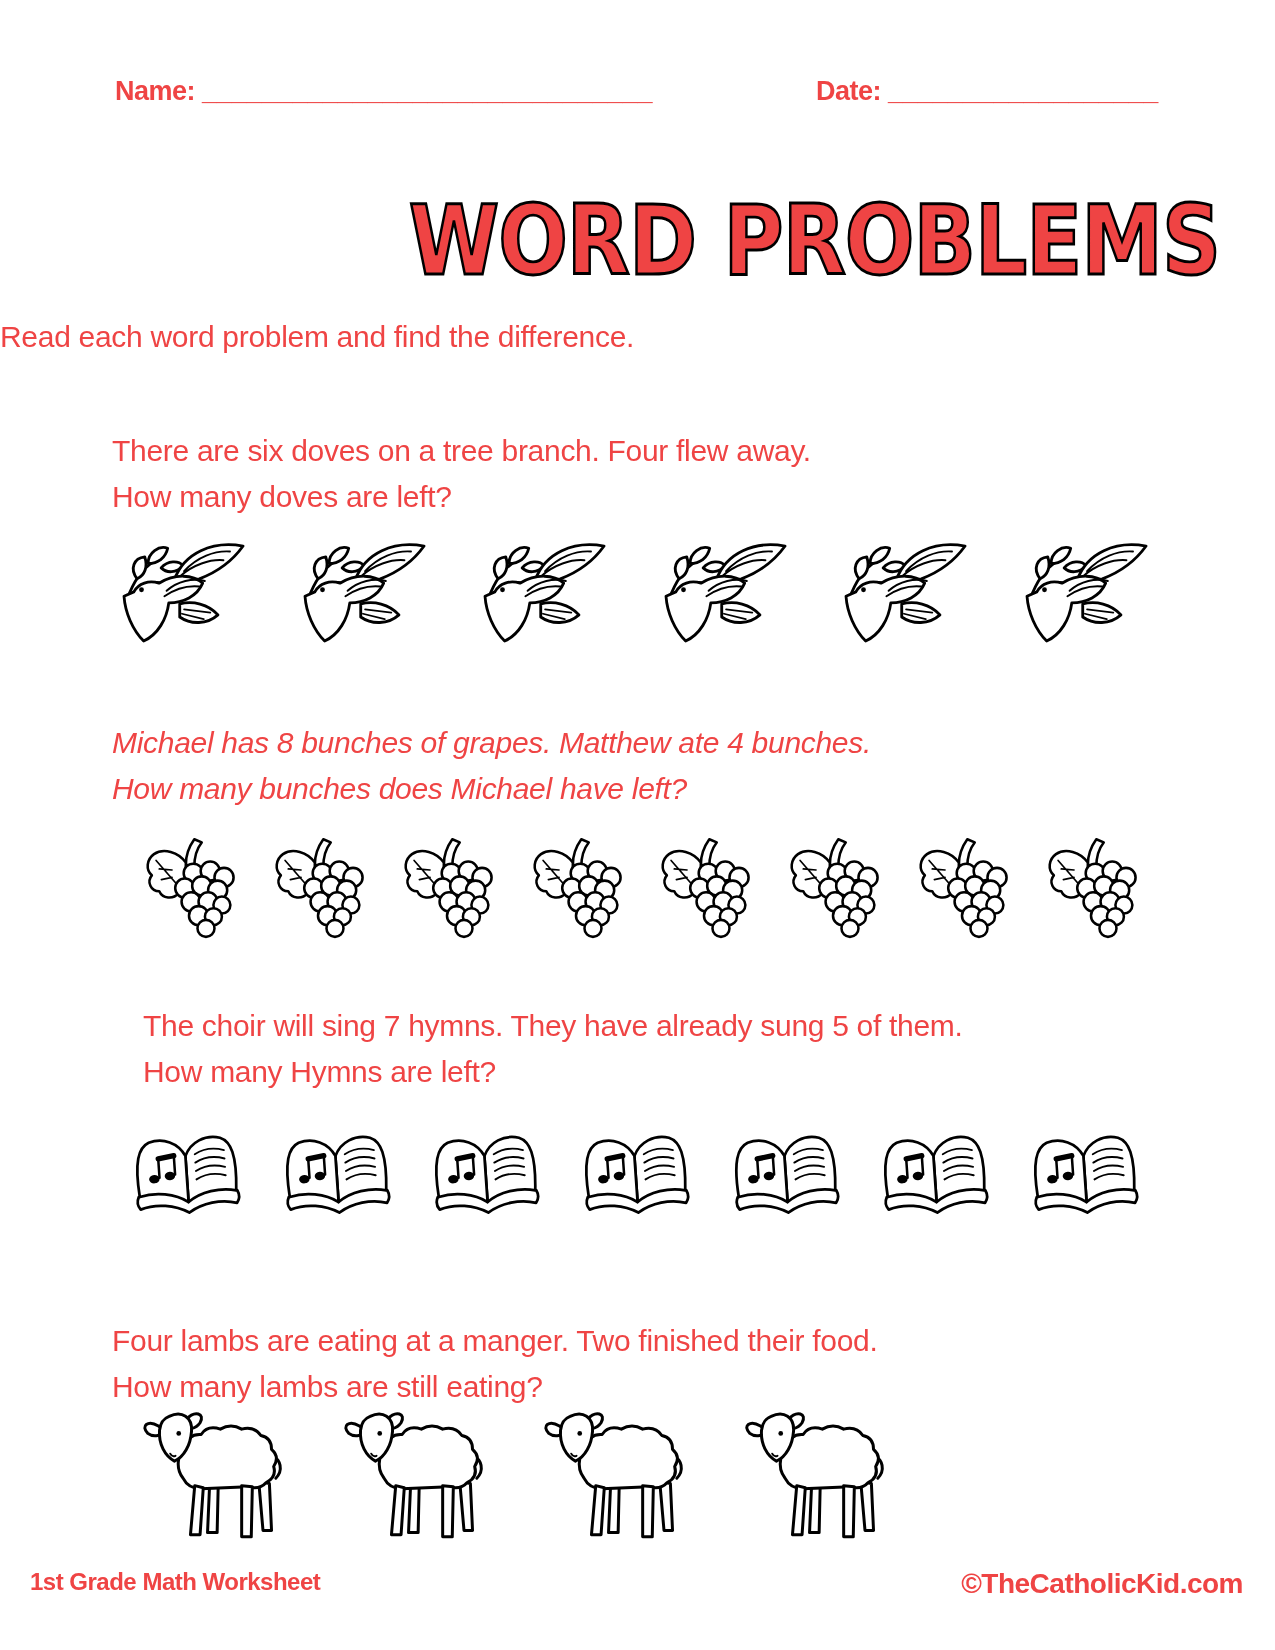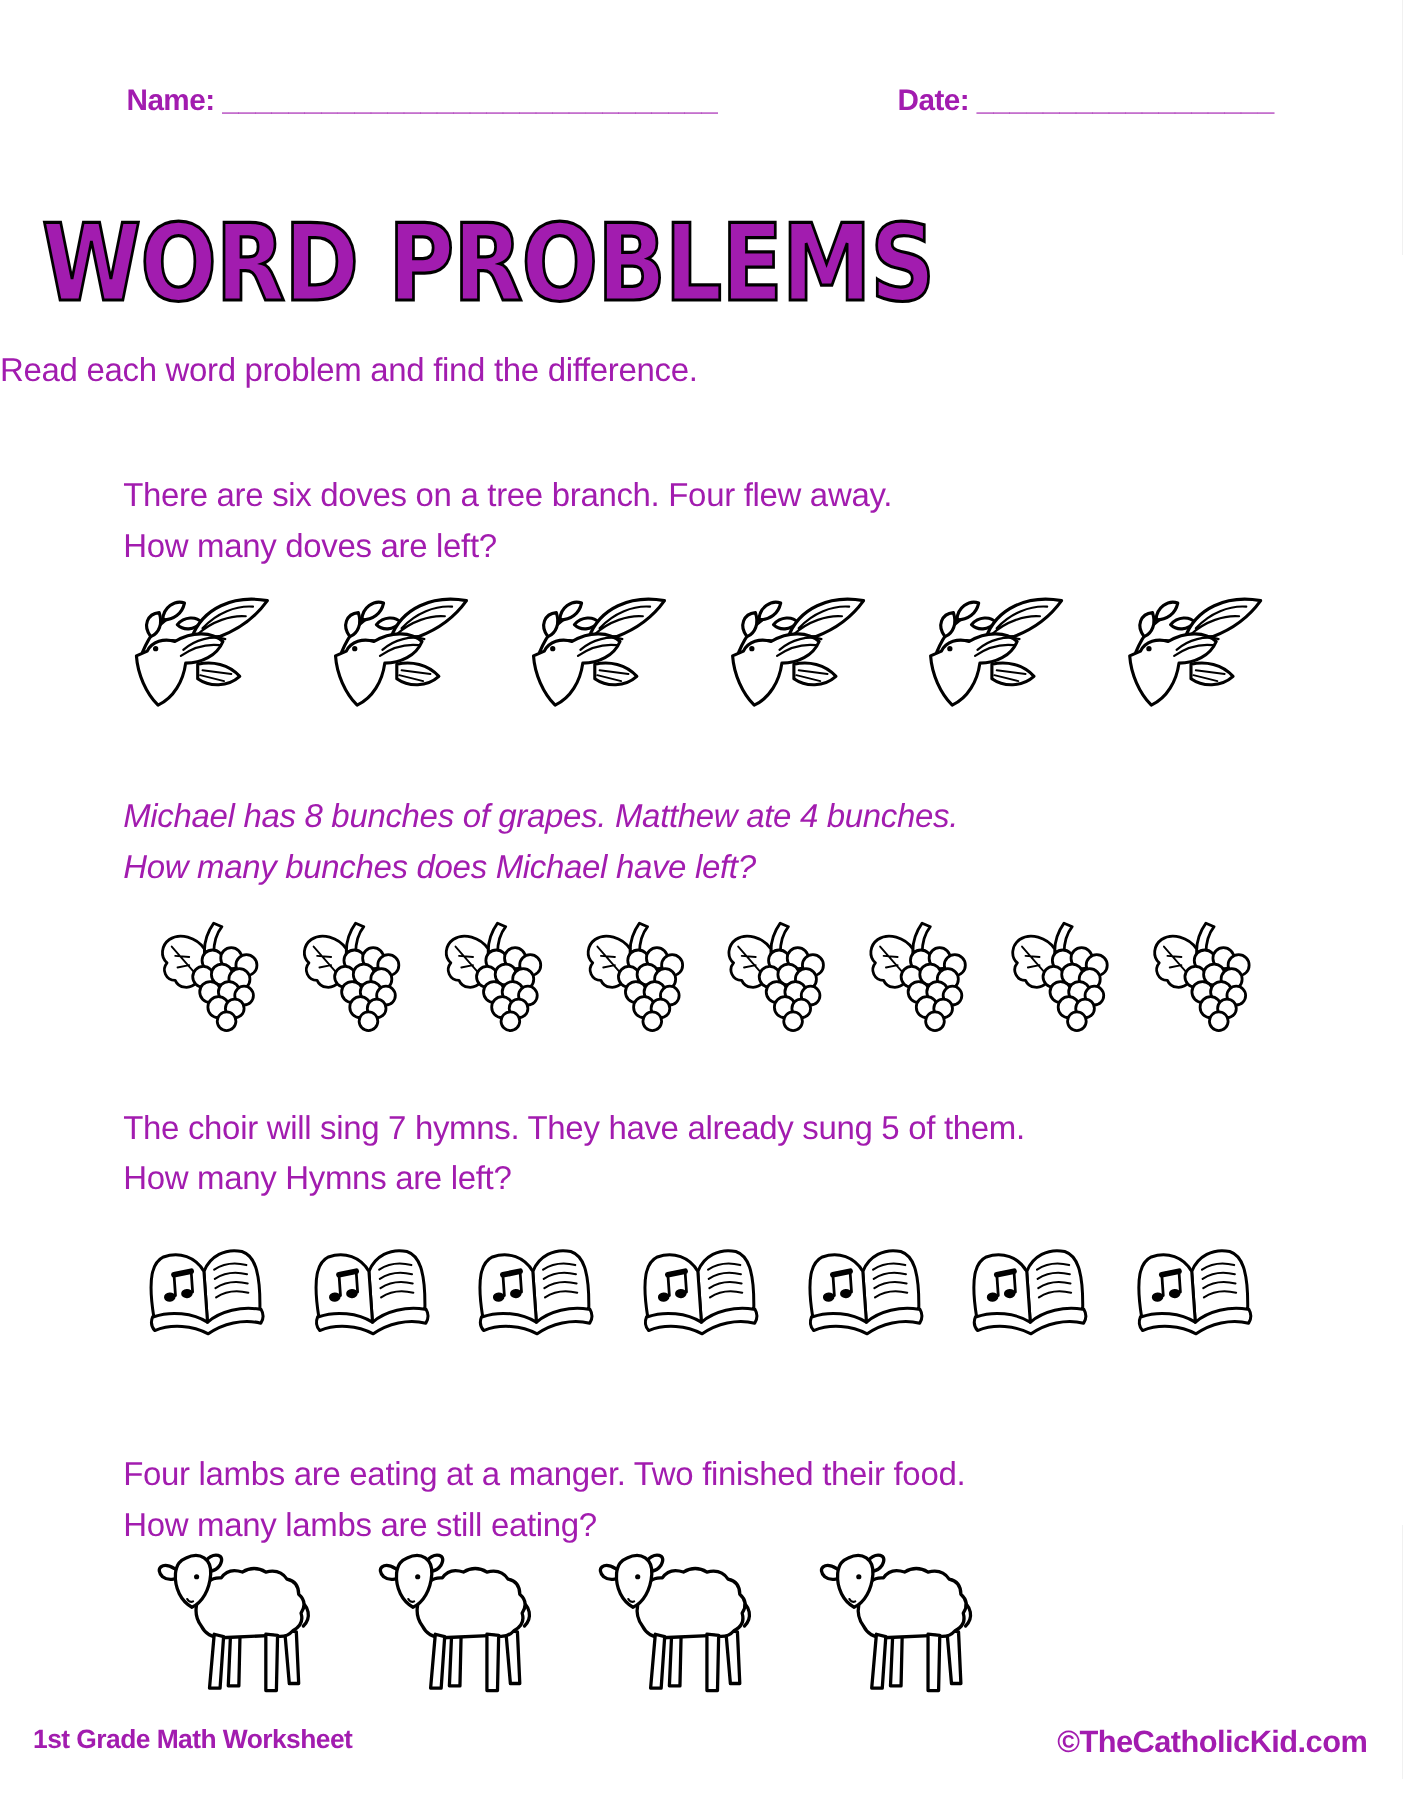--- a/index.html
+++ b/index.html
@@ -1,37 +1,37 @@
 <!DOCTYPE html>
 <html><head>
 <meta charset="utf-8">
 <style>
   html,body{margin:0;padding:0;background:#e8e8e8;}
   .page{
     position:relative;width:1275px;height:1650px;background:#ffffff;
-    font-family:"Liberation Sans",sans-serif;color:#a21caf;overflow:hidden;margin:0 auto;
+    font-family:"Liberation Sans",sans-serif;color:#ef4444;overflow:hidden;margin:0 auto;
   }
   
   .hdr{position:absolute;top:76px;font-size:27px;font-weight:bold;letter-spacing:-0.5px;white-space:nowrap;}
   .hdr-name{left:115px;}
   .hdr-date{left:800px;margin-left:16px;}
   .fill-line{font-weight:bold;letter-spacing:0;}
   
-  .title-wrap{position:absolute;top:184px;left:0;width:1220px;text-align:left;padding-left:38px;}
+  .title-wrap{position:absolute;top:184px;left:0;width:1220px;text-align:right;}
   .title{
     display:inline-block;font-family:"DejaVu Sans",sans-serif;font-weight:bold;
     font-size:82px;letter-spacing:-1px;-webkit-text-stroke:2.5px #000;
     transform:scaleY(1.18);transform-origin:top center;white-space:nowrap;
   }
   .subtitle-wrap{position:absolute;top:320px;left:0;width:1220px;
     font-size:30px;letter-spacing:-0.3px;}
   
   .problem{position:absolute;left:112px;width:1090px;font-size:30px;line-height:46px;letter-spacing:-0.3px;}
   .problem .ln{display:block;}
-  .p1{top:428px;} .p2{top:720px;font-style:italic;} .p3{top:1003px;} .p4{top:1318px;}
+  .p1{top:428px;} .p2{top:720px;font-style:italic;} .p3{top:1003px;margin-left:31px;} .p4{top:1318px;}
   
   .icon-row{position:absolute;display:flex;justify-content:space-between;align-items:flex-end;}
   .row-doves {left:112px;top:532px;width:1045px;height:122px;align-items:center;}
   .row-grapes{left:140px;top:833px;width:1000px;height:106px;}
   .row-books {left:125px;top:1122px;width:1022px;height:108px;}
   .row-lambs {left:135px;top:1398px;width:762px;height:152px;}
   .ic-wrap{display:inline-block;line-height:0;}
   
   .footer-left{position:absolute;left:30px;top:1568px;font-size:24px;font-weight:bold;letter-spacing:-0.5px;}
   .footer-right{position:absolute;right:32px;top:1568px;font-size:28px;font-weight:bold;letter-spacing:-0.5px;}

